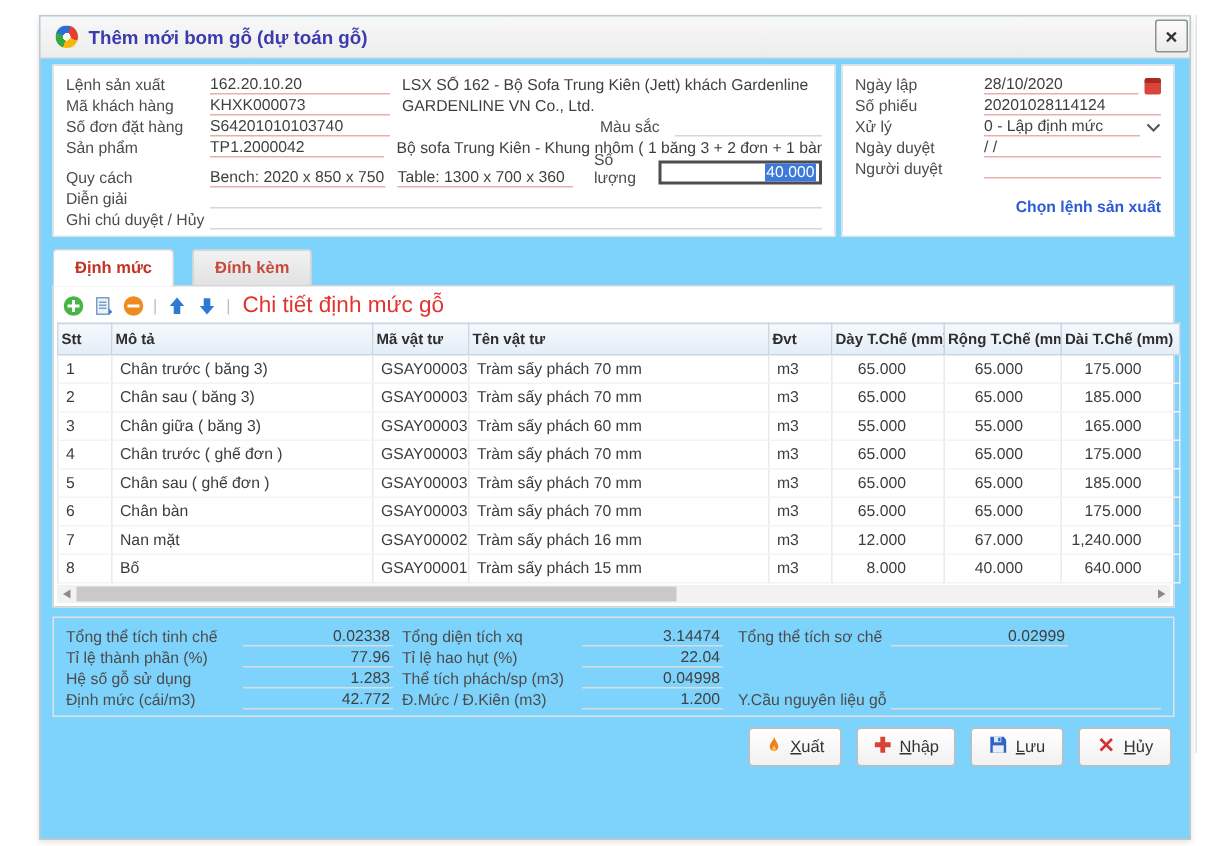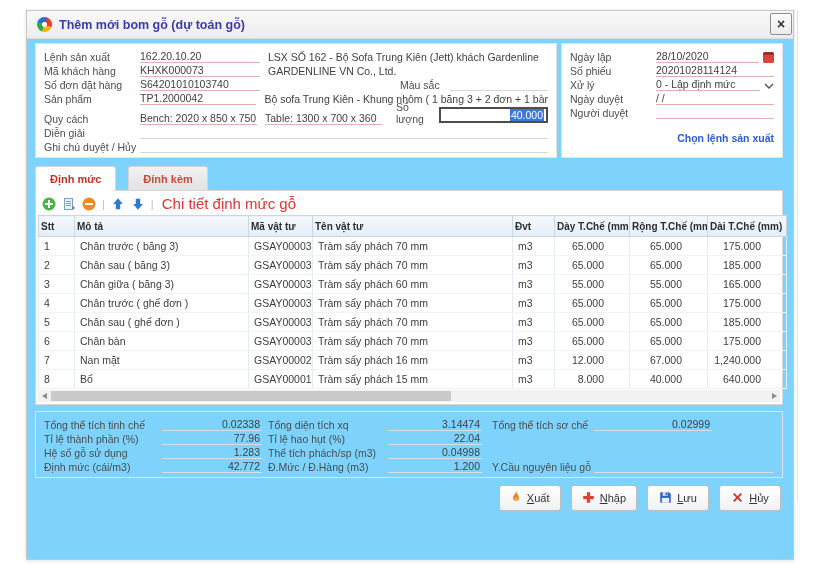--- a/index.html
+++ b/index.html
@@ -421,21 +421,21 @@
           </div>
           <div class="srow">
             <span class="slabel">Tỉ lệ hao hụt (%)</span>
             <span class="sval">22.04</span>
           </div>
           <div class="srow">
             <span class="slabel">Thể tích phách/sp (m3)</span>
             <span class="sval">0.04998</span>
           </div>
           <div class="srow">
-            <span class="slabel">Đ.Mức / Đ.Hàng (m3)</span>
+            <span class="slabel">Đ.Mức / Đ.Kiên (m3)</span>
             <span class="sval">1.200</span>
           </div>
         </div>
       <div class="sum-col sum-col3">
         <div class="srow">
           <span class="slabel">Tổng thể tích sơ chế</span>
           <span class="sval short">0.02999</span>
         </div>
         <div class="srow blank">
             <span class="slabel">.</span>

